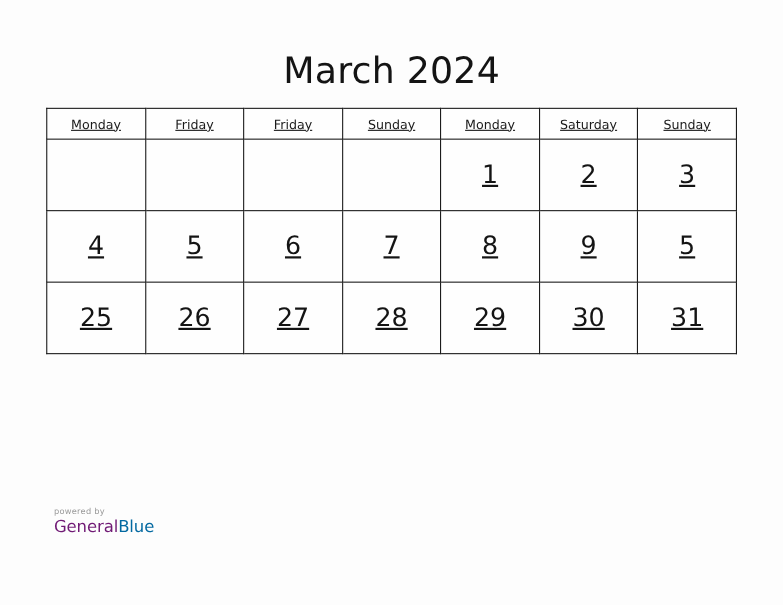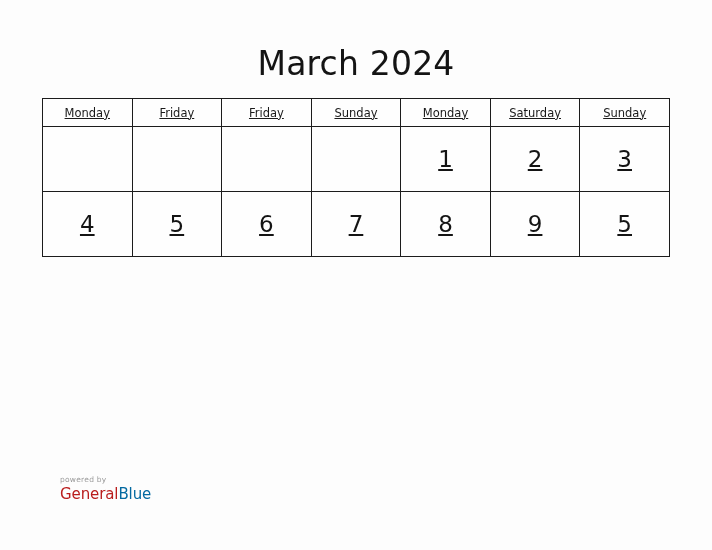--- a/index.html
+++ b/index.html
@@ -74,45 +74,44 @@
     color: #141414;
     font-family: "DejaVu Sans", sans-serif;
   }
 
   .day-cell.empty {
     color: transparent;
   }
 
   .brand {
     position: absolute;
-    left: 60px;
+    left: 49px;
     top: 461px;
     line-height: 1;
-    margin-top: 15px;
   }
 
   .brand-powered {
     font-size: 7.5px;
     color: #9a9a9a;
     letter-spacing: 0.25px;
     font-family: "DejaVu Sans", sans-serif;
     display: block;
     margin-bottom: 3px;
   }
 
   .brand-name {
     font-size: 15px;
     font-family: "DejaVu Sans", sans-serif;
     letter-spacing: -0.1px;
     display: block;
     white-space: nowrap;
   }
 
   .brand-general {
-    color: #b91c1c;
+    color: #701a75;
   }
 
   .brand-blue {
     color: #0369a1;
   }
 </style>
 </head>
 <body>
 
 <div class="page">
@@ -143,20 +142,29 @@
       </tr>
       <tr>
         <td class="day-cell">4</td>
         <td class="day-cell">5</td>
         <td class="day-cell">6</td>
         <td class="day-cell">7</td>
         <td class="day-cell">8</td>
         <td class="day-cell">9</td>
         <td class="day-cell">5</td>
       </tr>
+      <tr>
+        <td class="day-cell">25</td>
+        <td class="day-cell">26</td>
+        <td class="day-cell">27</td>
+        <td class="day-cell">28</td>
+        <td class="day-cell">29</td>
+        <td class="day-cell">30</td>
+        <td class="day-cell">31</td>
+      </tr>
     </tbody>
   </table>
 
   <div class="brand">
     <span class="brand-powered">powered by</span>
     <span class="brand-name">
       <span class="brand-general">General</span><span class="brand-blue">Blue</span>
     </span>
   </div>
 

